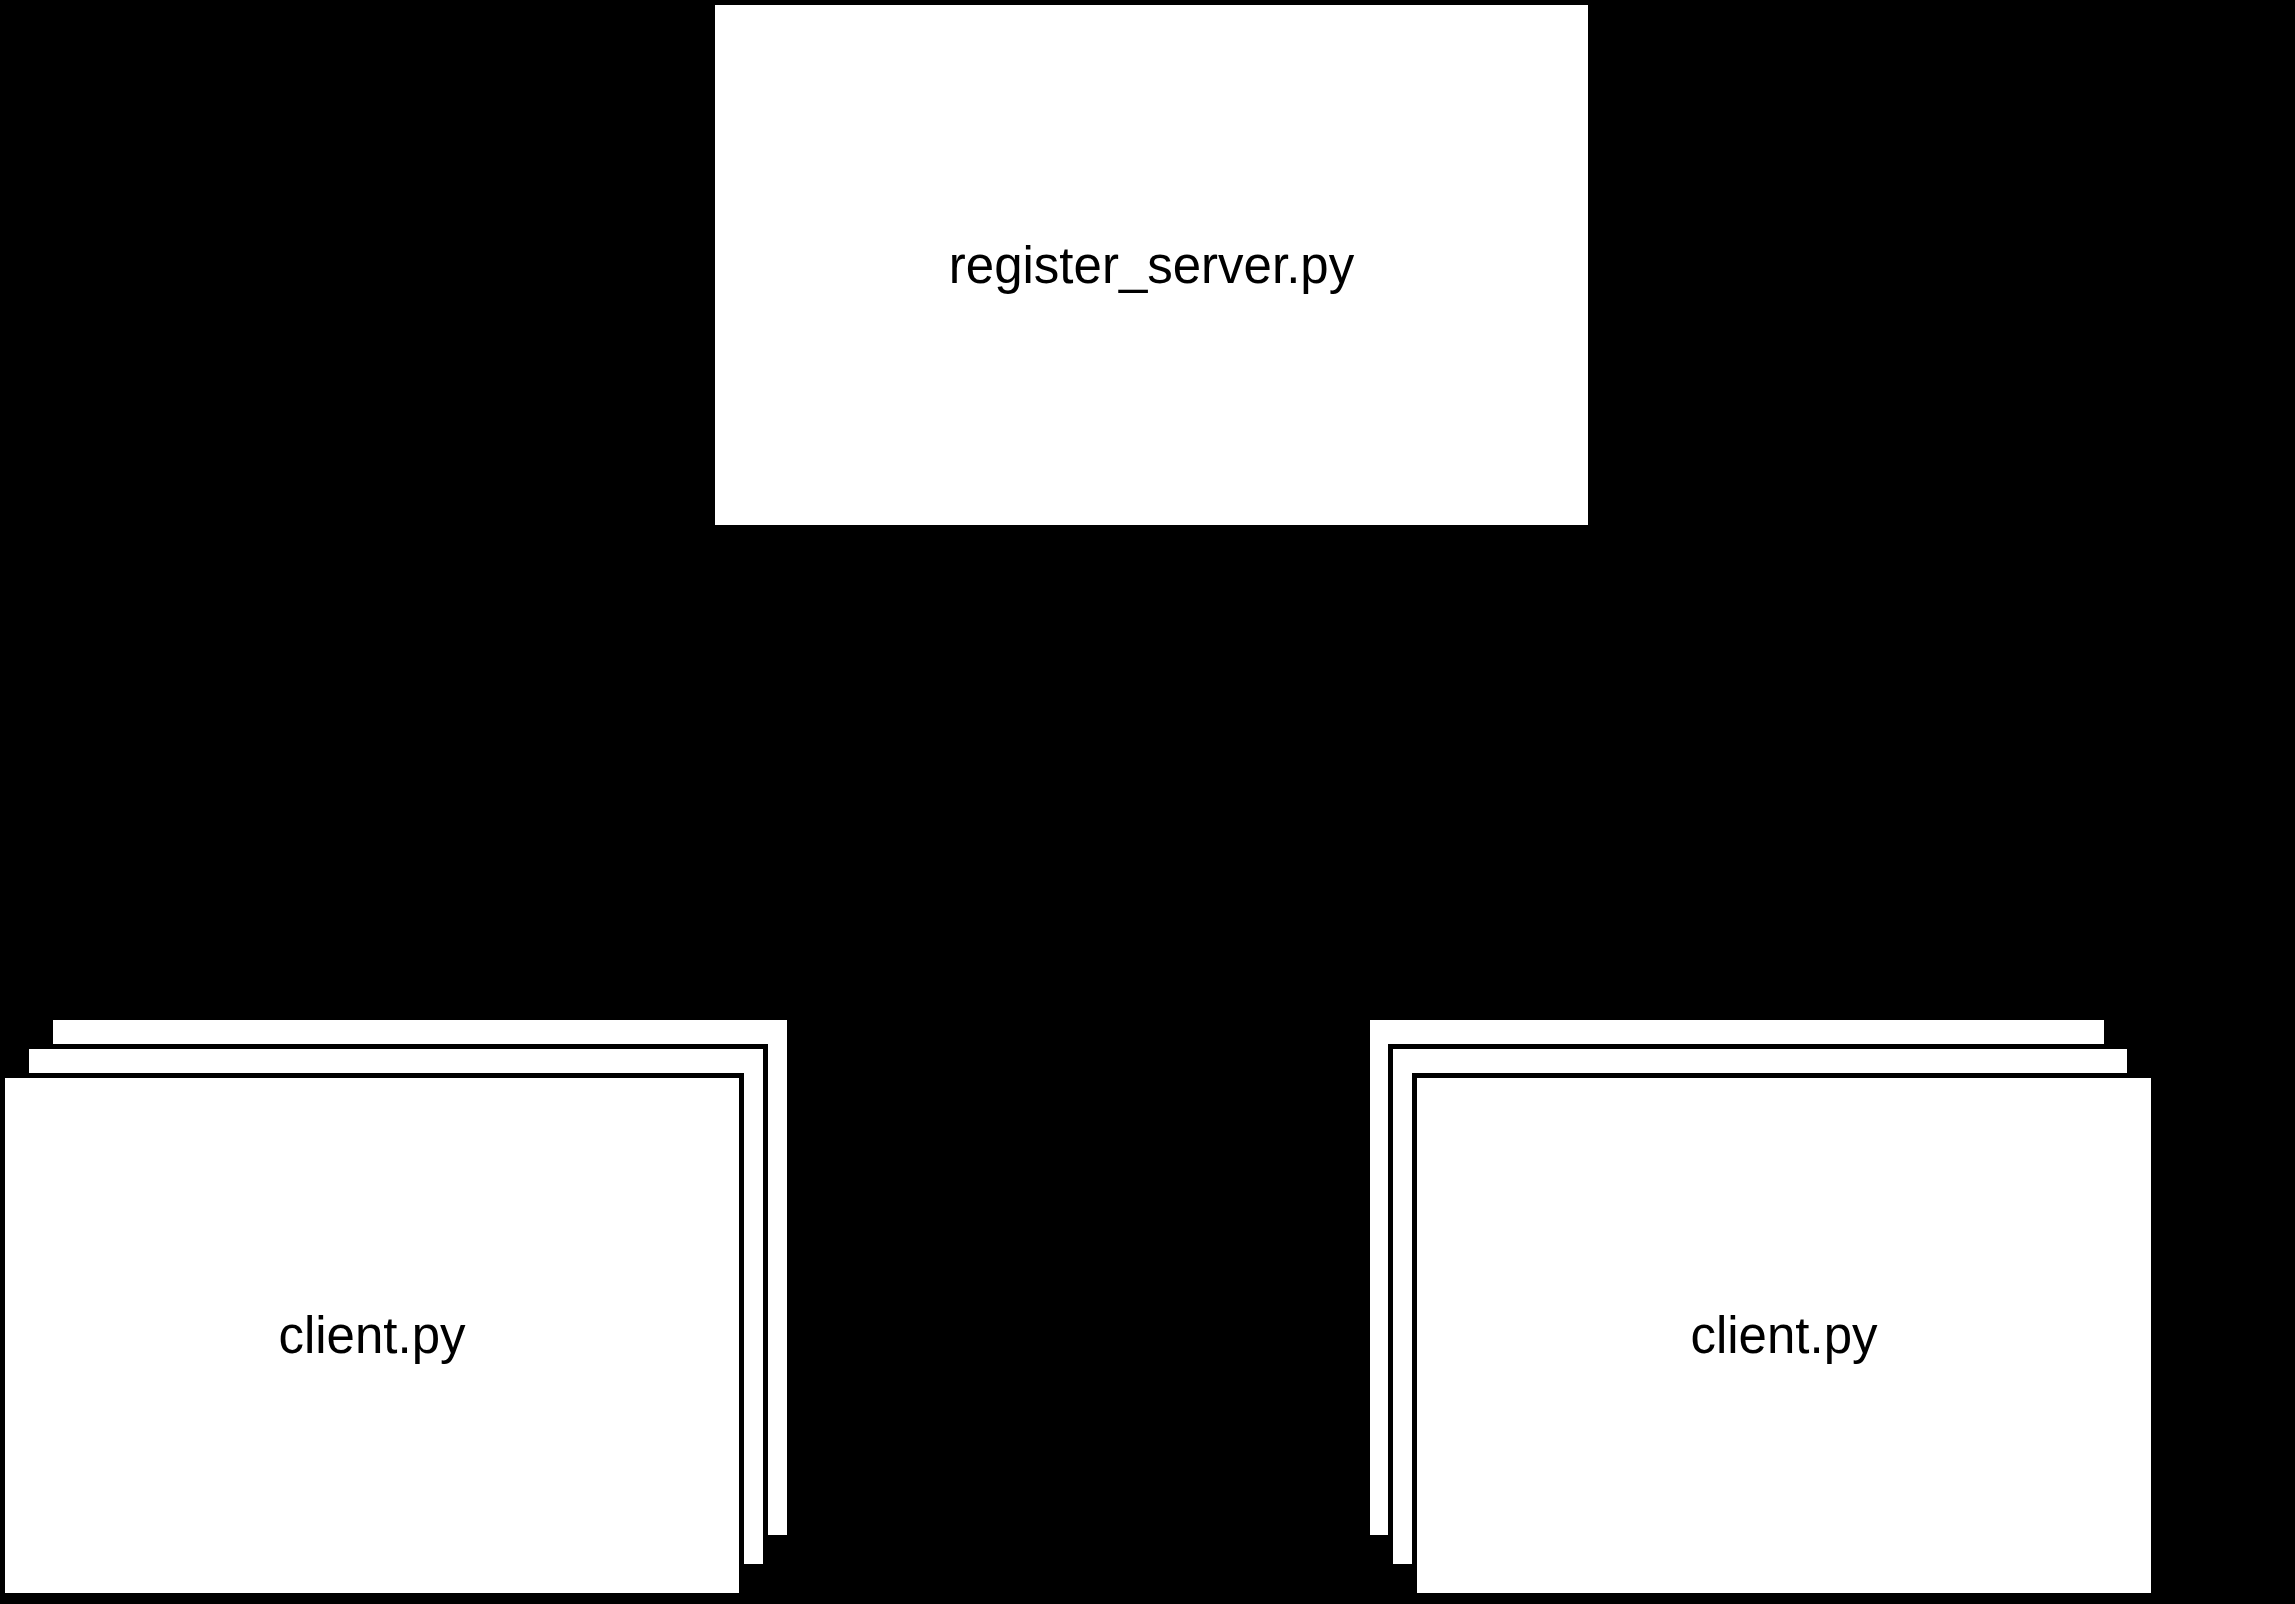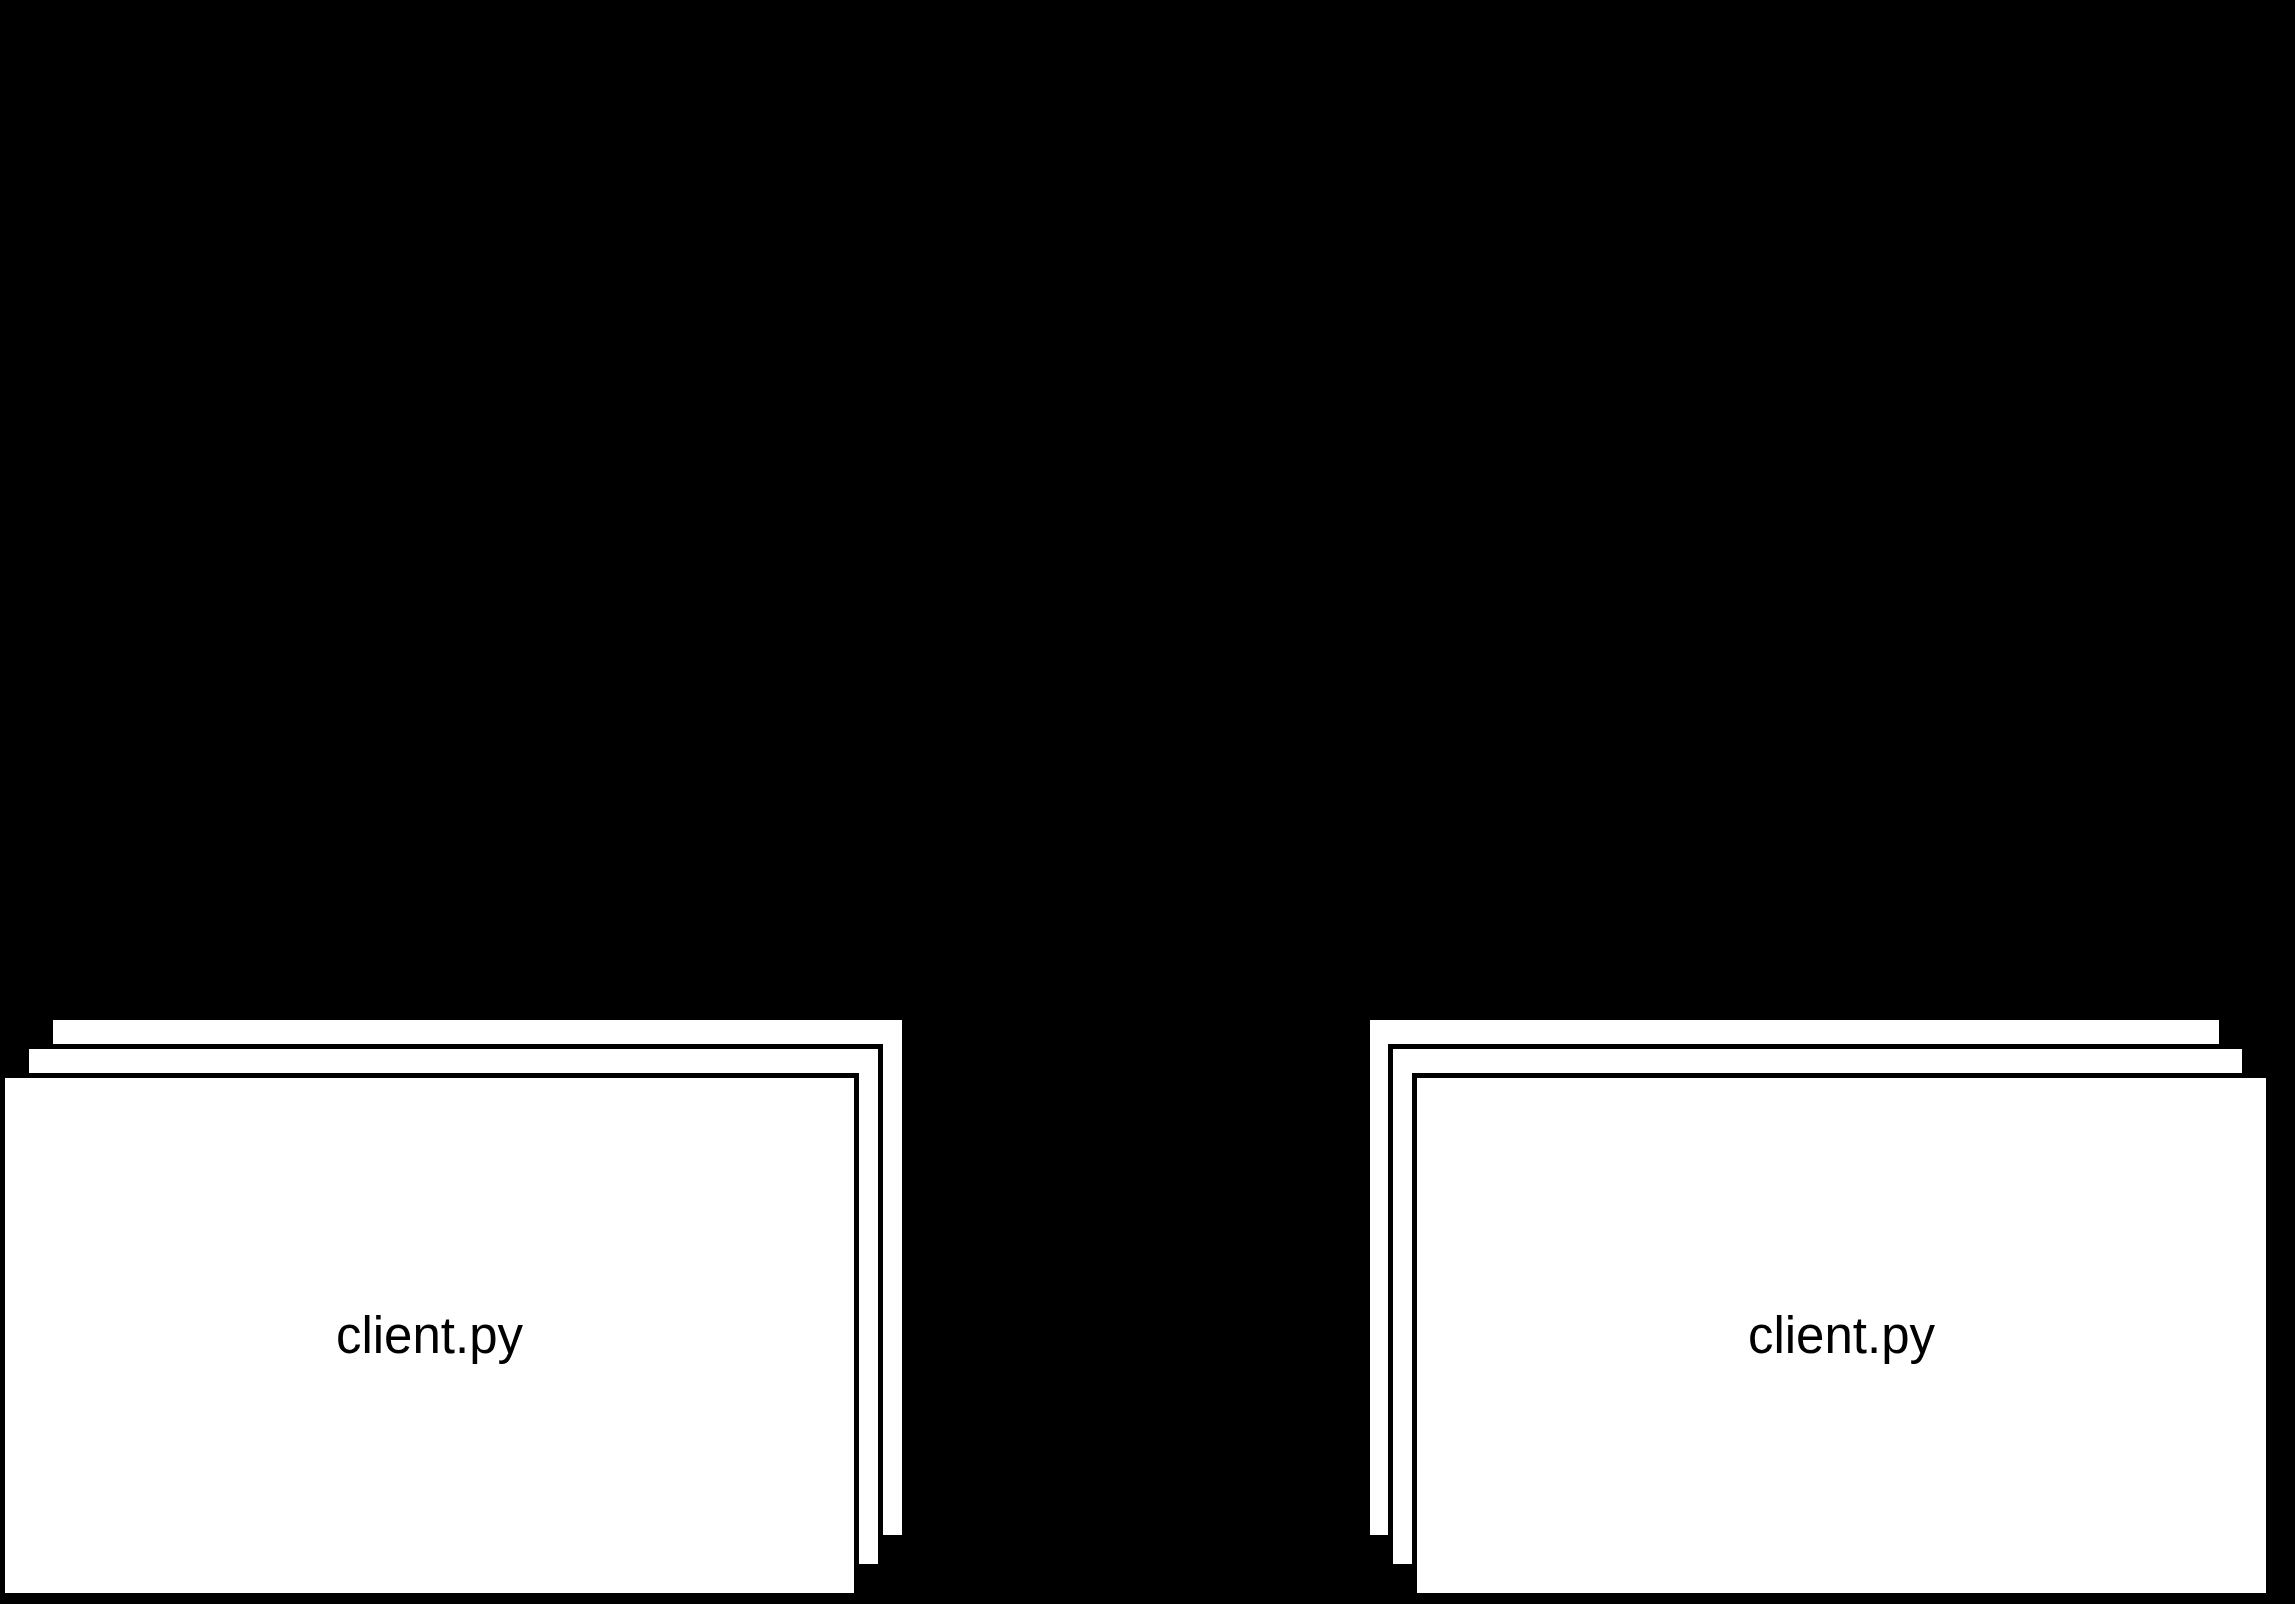--- a/index.html
+++ b/index.html
@@ -34,37 +34,40 @@
   
   .server-box {
     left: 710px;
     top: 0px;
     width: 883px;
     height: 530px;
     z-index: 3;
   }
   
   .stack-layer {
-    width: 859px;
+    width: 744px;
     height: 525px;
   }
   
   .l-back   { left: 48px;  top: 1015px; z-index: 1; }
   .l-middle { left: 24px;  top: 1044px; z-index: 2; }
   .l-front  { left: 0px;   top: 1073px; z-index: 3; }
   
   .r-back   { left: 1365px; top: 1015px; z-index: 1; }
   .r-middle { left: 1388px; top: 1044px; z-index: 2; }
   .r-front  { left: 1412px; top: 1073px; z-index: 3; }
 </style>
 </head>
 <body>
 
 <div id="canvas">
 
+  <div class="node server-box">
+    <span class="node-label">register_server.py</span>
+  </div>
 
   <div class="node stack-layer l-back"></div>
   <div class="node stack-layer l-middle"></div>
   <div class="node stack-layer l-front">
     <span class="node-label">client.py</span>
   </div>
 
   <div class="node stack-layer r-back"></div>
   <div class="node stack-layer r-middle"></div>
   <div class="node stack-layer r-front">

